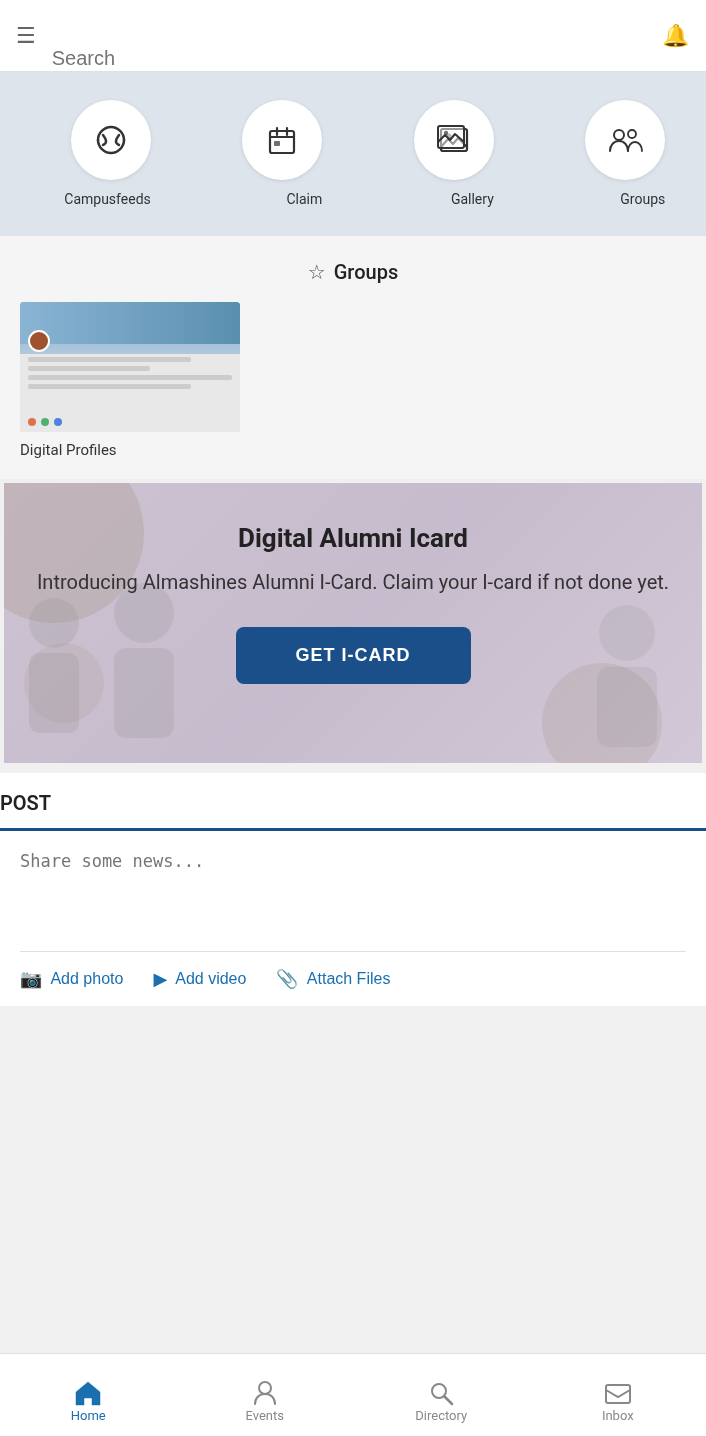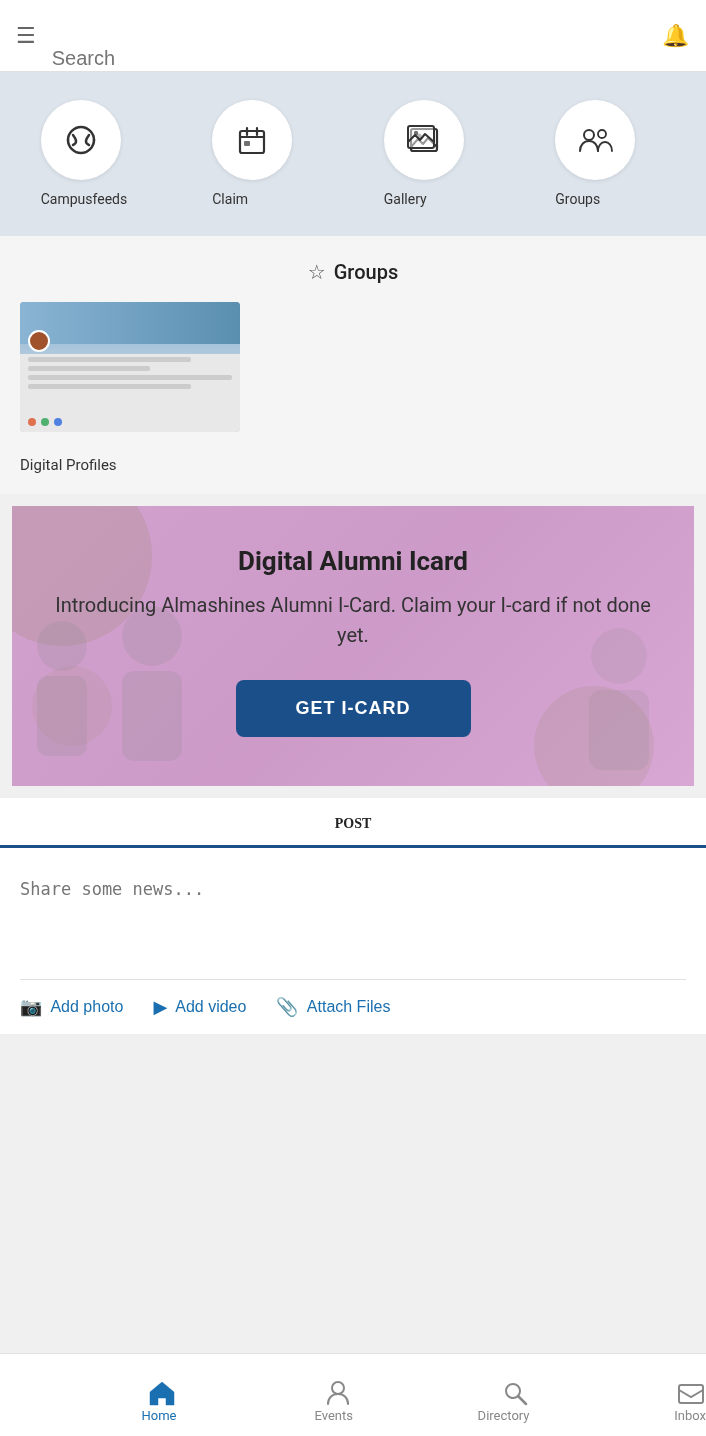--- a/index.html
+++ b/index.html
@@ -49,21 +49,21 @@
     .quick-nav {
       background: #dde4ec;
       padding: 28px 10px 28px 10px;
       display: flex;
       justify-content: space-around;
       align-items: flex-start;
     }
     .quick-nav-item {
       display: flex;
       flex-direction: column;
-      align-items: flex-start;
+      align-items: flex-end;
       cursor: pointer;
       width: 110px;
     }
     .quick-nav-circle {
       width: 80px;
       height: 80px;
       border-radius: 50%;
       background: #fff;
       display: flex;
       align-items: center;
@@ -161,30 +161,30 @@
     .thumb-dot {
       width: 8px; height: 8px;
       border-radius: 50%;
       background: #e07050;
     }
     .thumb-dot:nth-child(2) { background: #50b070; }
     .thumb-dot:nth-child(3) { background: #5080e0; }
     .group-card-label {
       font-size: 15px;
       color: #333;
-      margin-top: 24px;
+      margin-top: 9px;
     }
 
     
     .icard-section {
-      margin: 12px;
+      margin: 4px;
       position: relative;
       overflow: hidden;
       min-height: 280px;
-      background: #d946ef;
+      background: #c4b5fd;
     }
     .icard-bg {
       position: absolute;
       inset: 0;
       background: linear-gradient(135deg, #d0c8c0 0%, #c8bfb8 50%, #d8d0c8 100%);
       opacity: 0.7;
     }
     
     .icard-deco {
       position: absolute;
@@ -233,44 +233,42 @@
     .post-section {
       background: #fff;
       margin-top: 10px;
     }
     .tab-row {
       display: flex;
       border-bottom: 2px solid #e0e0e0;
     }
     .tab-item {
       flex: 1;
-      text-align: center;
+      text-align: left;
       padding: 18px 0 14px 0;
-      font-size: 14px;
+      font-size: 20px;
       font-weight: 600;
       color: #999;
       cursor: pointer;
       position: relative;
-      font-family: Liberation Serif, serif;
     }
     .tab-item.active {
       color: #222;
     }
     .tab-item.active::after {
       content: '';
       position: absolute;
       bottom: -2px;
       left: 0; right: 0;
       height: 3px;
       background: #1a4f8a;
     }
     .post-input-area {
       padding: 20px 20px 10px 20px;
       min-height: 120px;
-      margin-top: 11px;
     }
     .post-textarea {
       width: 100%;
       border: none;
       outline: none;
       font-size: 17px;
       color: #aaa;
       resize: none;
       min-height: 80px;
       background: transparent;
@@ -309,21 +307,21 @@
       height: 83px;
       background: #fff;
       border-top: 1px solid #e0e0e0;
       display: flex;
       align-items: center;
       justify-content: space-around;
     }
     .nav-item {
       display: flex;
       flex-direction: column;
-      align-items: flex-end;
+      align-items: center;
       cursor: pointer;
       flex: 1;
       padding-top: 10px;
     }
     .nav-label {
       font-size: 13px;
       color: #888;
     }
     .nav-label.active { color: #1a6fb0; }
 

